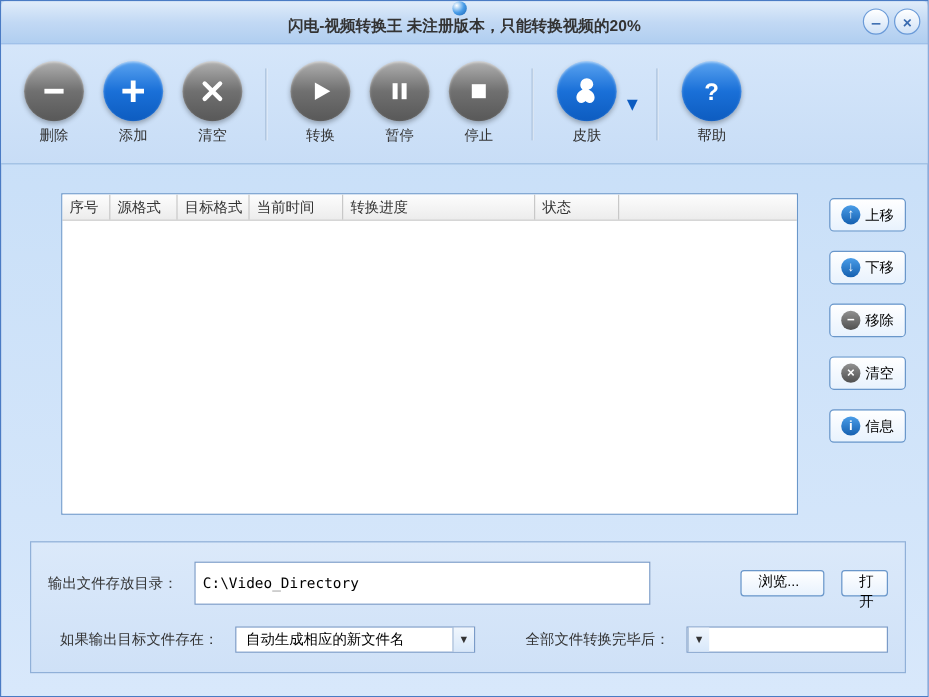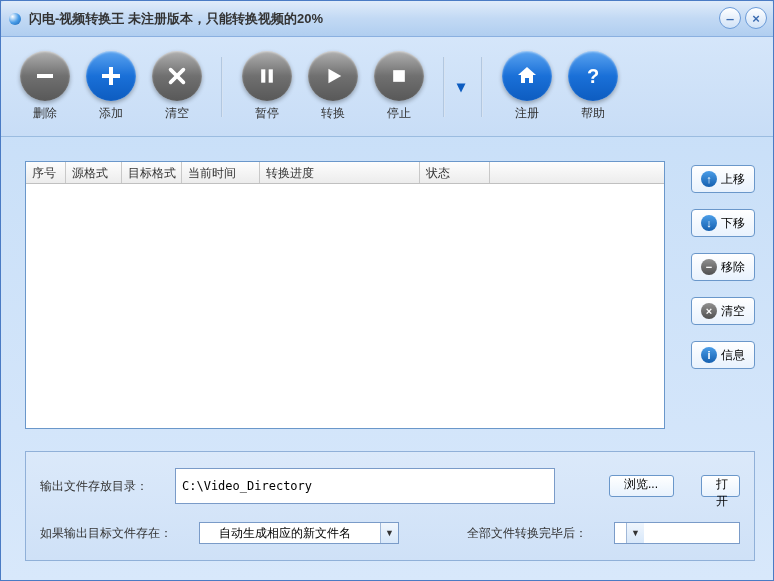--- a/index.html
+++ b/index.html
@@ -1,47 +1,47 @@
 <!DOCTYPE html>
 <html><head>
 <meta charset="utf-8">
 <style>
 * { margin: 0; padding: 0; box-sizing: border-box; }
 body { font-family: "Microsoft YaHei", SimSun, sans-serif; font-size: 12px; background: #fff; }
 .window { width: 774px; height: 581px; background: linear-gradient(to bottom, #c5ddf7 0%, #d8e8fb 100%); border: 1px solid #4a7bc4; position: relative; }
-.titlebar { height: 36px; background: linear-gradient(to bottom, #e0ecfa 0%, #c2d9f4 50%, #b0cef0 100%); border-bottom: 1px solid #8ab0e0; display: flex; align-items: center; padding: 0 8px; position: relative; border-radius: 4px 4px 0 0; }
+.titlebar { height: 36px; background: linear-gradient(to bottom, #e0ecfa 0%, #c2d9f4 50%, #b0cef0 100%); border-bottom: 1px solid #8ab0e0; display: flex; align-items: center; padding: 0 8px; position: relative; border-radius: 4px 4px 0 0; flex-direction: column; }
 .title-icon { width: 12px; height: 12px; border-radius: 50%; background: radial-gradient(circle at 30% 30%, #fff, #4a9de8, #1560b0); margin-right: 8px; }
 .title-text { font-weight: bold; font-size: 13px; color: #333; }
 .win-controls { position: absolute; right: 6px; top: 6px; display: flex; gap: 4px; }
 .win-btn { width: 22px; height: 22px; border-radius: 50%; border: 1px solid #6b9bd8; background: linear-gradient(to bottom, #fff, #d0e2f7); display: flex; align-items: center; justify-content: center; cursor: pointer; font-size: 13px; color: #3a6bb0; font-weight: bold; }
 .toolbar { height: 100px; display: flex; align-items: center; padding: 0 16px; gap: 10px; background: linear-gradient(to bottom, #d5e6fa, #c8ddf6); border-bottom: 1px solid #9bbce0; }
 .tb-item { display: flex; flex-direction: column; align-items: center; gap: 4px; cursor: pointer; width: 56px; }
 .tb-btn { width: 50px; height: 50px; border-radius: 50%; display: flex; align-items: center; justify-content: center; box-shadow: 0 2px 4px rgba(0,0,0,0.3), inset 0 1px 2px rgba(255,255,255,0.5); }
 .tb-blue { background: linear-gradient(to bottom, #5aa3f0, #1a70d8, #0d5cc0); }
 .tb-gray { background: linear-gradient(to bottom, #b0b0b0, #707070, #585858); }
 .tb-label { font-size: 12px; color: #333; }
 .tb-sep { width: 2px; height: 60px; background: linear-gradient(to right, #a0bad8, #e8f0fa); margin: 0 6px; }
 .tb-drop { font-size: 16px; color: #0d5cc0; font-weight: bold; cursor: pointer; align-self: center; margin-left: -4px; }
-.content { padding: 24px 18px 12px 24px; display: flex; gap: 26px; }
+.content { padding: 24px 18px 12px 24px; display: flex; gap: 26px; margin-left: 26px; }
 .table-wrap { flex: 1; border: 1px solid #6a97ca; background: #fff; height: 268px; overflow: hidden; }
 .tbl-head { display: flex; height: 22px; background: linear-gradient(to bottom, #fdfdfd, #ececec); border-bottom: 1px solid #c0c0c0; }
 .th { border-right: 1px solid #c8c8c8; padding: 3px 6px; font-size: 12px; color: #333; overflow: hidden; white-space: nowrap; }
 .tbl-body { height: 244px; background: #fff; }
 .side-btns { display: flex; flex-direction: column; gap: 16px; padding-top: 4px; }
 .side-btn { width: 64px; height: 28px; border: 1px solid #6a97ca; border-radius: 4px; background: linear-gradient(to bottom, #fff, #e8f2fd); display: flex; align-items: center; justify-content: center; gap: 4px; cursor: pointer; font-size: 12px; }
 .si { width: 16px; height: 16px; border-radius: 50%; display: flex; align-items: center; justify-content: center; font-size: 11px; color: #fff; font-weight: bold; }
 .si-blue { background: linear-gradient(to bottom, #4a9de8, #1560b0); }
 .si-gray { background: linear-gradient(to bottom, #909090, #505050); }
 .bottom-panel { margin: 10px 18px 0 24px; border: 1px solid #90b0d8; background: linear-gradient(to bottom, #dbe9fa, #cfe1f7); padding: 16px 14px; }
-.brow { display: flex; align-items: center; gap: 27px; margin-bottom: 18px; }
-.brow:last-child { margin-bottom: 0; }
+.brow { display: flex; align-items: center; gap: 14px; margin-bottom: 18px; }
+.brow:last-child { margin-bottom: 0; margin-left: 10px; }
 .blabel { font-size: 12px; color: #333; white-space: nowrap; }
 .binput { flex: 1; height: 36px; border: 1px solid #7a9bc8; background: #fff; padding: 2px 6px; font-family: Consolas, monospace; font-size: 12px; }
 .bbtn { height: 22px; padding: 0 14px; border: 1px solid #6a97ca; border-radius: 3px; background: linear-gradient(to bottom, #fff, #e8f2fd); cursor: pointer; font-size: 12px; }
-.bselect { height: 22px; border: 1px solid #7a9bc8; background: #fff; display: flex; align-items: center; padding-left: 11px; }
+.bselect { height: 22px; border: 1px solid #7a9bc8; background: #fff; display: flex; align-items: center; }
 .bsel-text { flex: 1; padding: 0 8px; font-size: 12px; }
 .bsel-arrow { width: 18px; height: 100%; border-left: 1px solid #a0b8d8; background: linear-gradient(to bottom, #f0f6fd, #d8e8fa); display: flex; align-items: center; justify-content: center; font-size: 9px; color: #333; }
 svg { display: block; }
 </style>
 </head>
 <body>
 
 <div class="window">
   <div class="titlebar">
     <div class="title-icon"></div>
@@ -73,54 +73,54 @@
       <div class="tb-btn tb-gray">
         <svg width="22" height="22" viewBox="0 0 24 24">
             <path d="M5 5l14 14M19 5L5 19" stroke="#fff" stroke-width="4" stroke-linecap="round"></path>
           </svg>
       </div>
       <div class="tb-label">清空</div>
     </div>
     <div class="tb-sep"></div>
     <div class="tb-item">
       <div class="tb-btn tb-gray">
+        <svg width="22" height="22" viewBox="0 0 24 24">
+            <path d="M7 4l14 8-14 8z" fill="#fff"></path>
+          </svg>
+      </div>
+      <div class="tb-label">转换</div>
+    </div>
+    <div class="tb-item">
+      <div class="tb-btn tb-gray">
         <svg width="20" height="20" viewBox="0 0 24 24">
             <rect x="5" y="4" width="5" height="16" fill="#fff"></rect>
             <rect x="14" y="4" width="5" height="16" fill="#fff"></rect>
           </svg>
       </div>
       <div class="tb-label">暂停</div>
-    </div>
-    <div class="tb-item">
-      <div class="tb-btn tb-gray">
-        <svg width="22" height="22" viewBox="0 0 24 24">
-            <path d="M7 4l14 8-14 8z" fill="#fff"></path>
-          </svg>
-      </div>
-      <div class="tb-label">转换</div>
     </div>
     <div class="tb-item">
       <div class="tb-btn tb-gray">
         <svg width="20" height="20" viewBox="0 0 24 24">
             <rect x="5" y="5" width="14" height="14" fill="#fff"></rect>
           </svg>
       </div>
       <div class="tb-label">停止</div>
     </div>
     <div class="tb-sep"></div>
+    <div class="tb-item">
+      <div class="tb-btn tb-blue">
+        <svg width="26" height="26" viewBox="0 0 24 24">
+            <path d="M12 2a5 5 0 0 0-5 5c0 1.5.7 2.8 1.7 3.7C6 12 4 14 4 17a4 4 0 0 0 4 4c1.2 0 2.3-.5 3-1.4.7.9 1.8 1.4 3 1.4a4 4 0 0 0 4-4c0-3-2-5-4.7-6.3A5 5 0 0 0 17 7a5 5 0 0 0-5-5z" fill="#fff"></path>
+          </svg>
+      </div>
+      <div class="tb-label">皮肤</div>
+    </div>
     <div class="tb-drop">▾</div>
     <div class="tb-sep"></div>
-    <div class="tb-item">
-      <div class="tb-btn tb-blue">
-        <svg width="24" height="24" viewBox="0 0 24 24">
-            <path d="M12 3l9 8h-3v8h-4v-5h-4v5H6v-8H3z" fill="#fff"></path>
-          </svg>
-      </div>
-      <div class="tb-label">注册</div>
-    </div>
     <div class="tb-item">
       <div class="tb-btn tb-blue">
         <svg width="24" height="24" viewBox="0 0 24 24">
             <text x="12" y="19" font-size="20" font-weight="bold" fill="#fff" text-anchor="middle" font-family="Arial">?</text>
           </svg>
       </div>
       <div class="tb-label">帮助</div>
     </div>
   </div>
 

